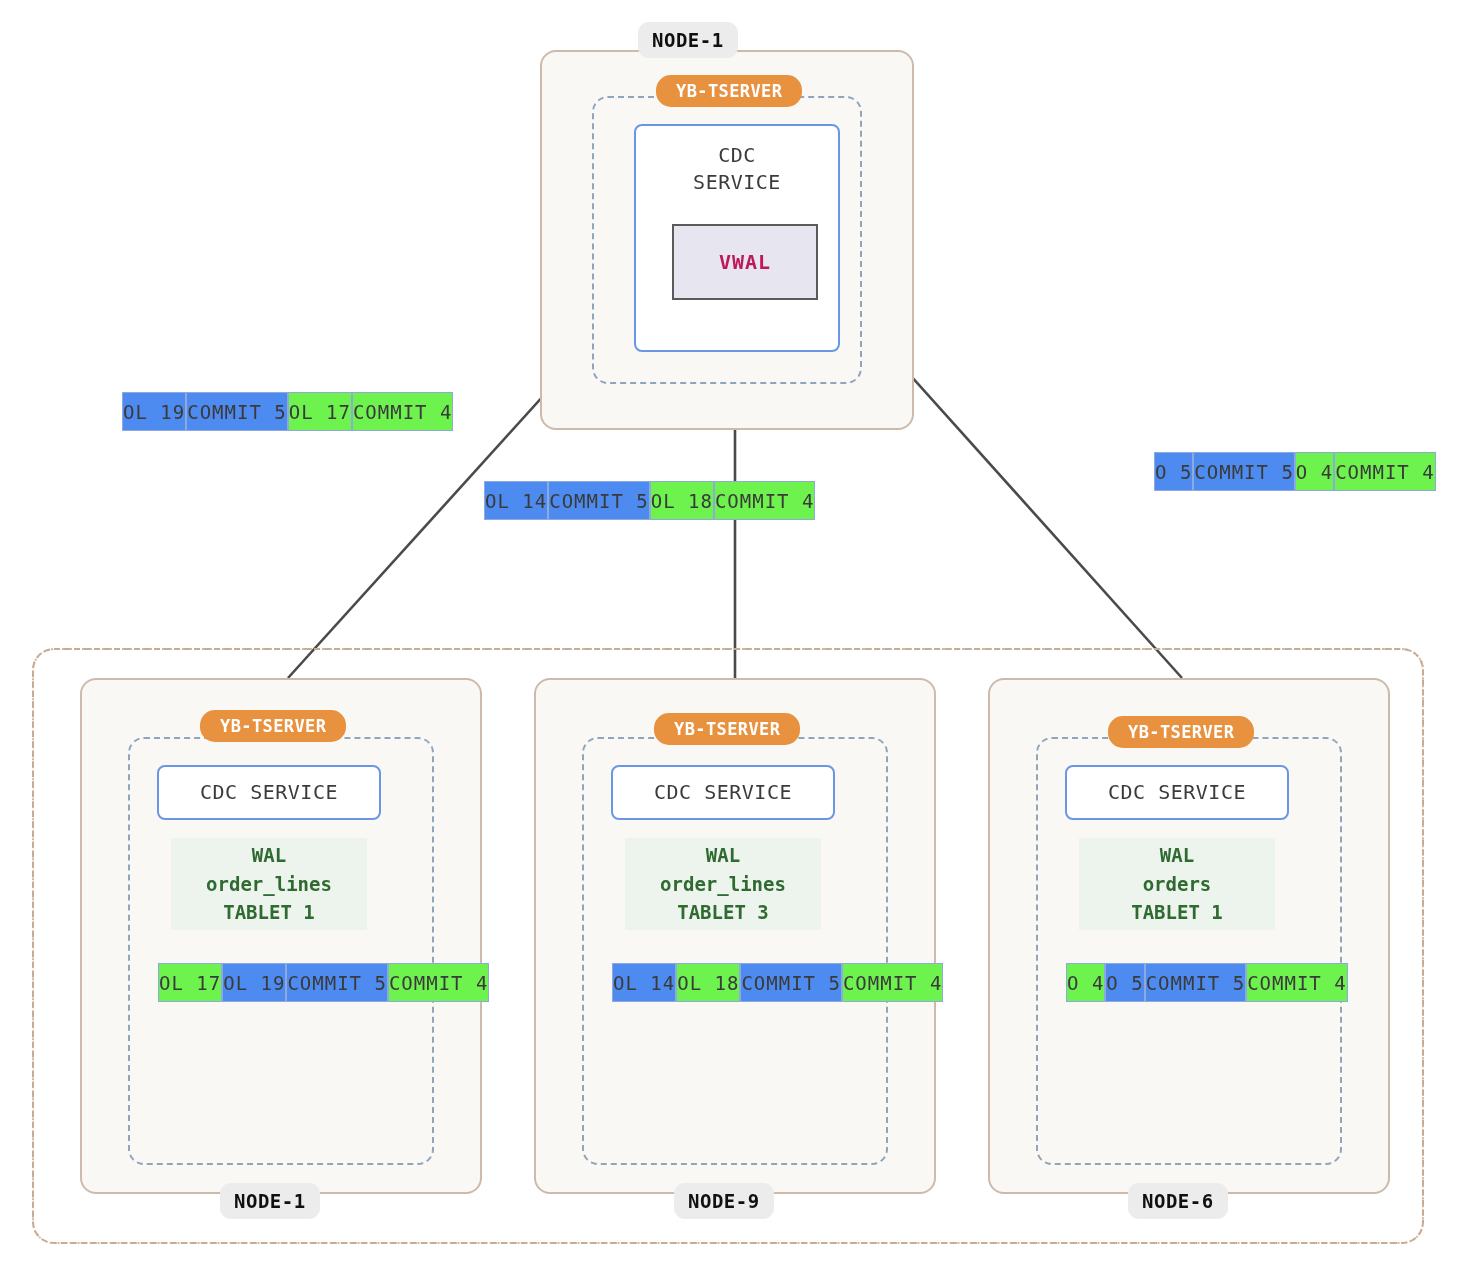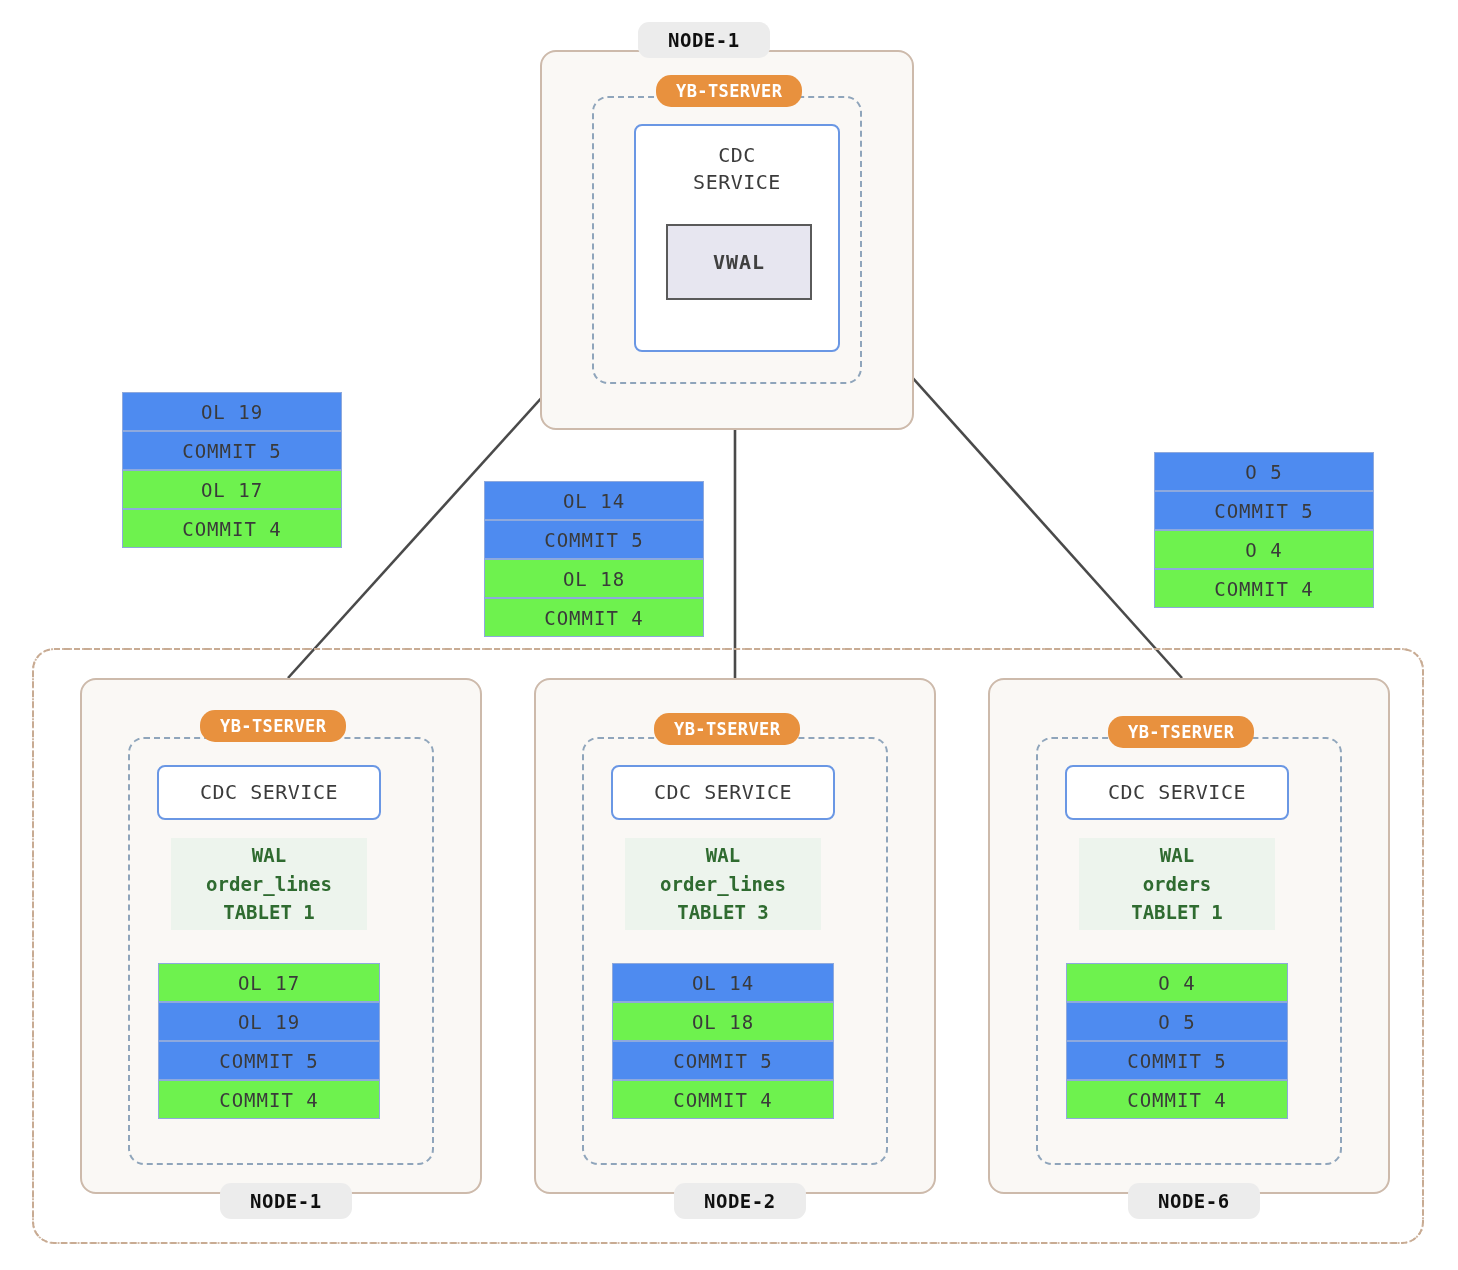--- a/index.html
+++ b/index.html
@@ -36,21 +36,21 @@
     box-sizing: border-box;
   }
   .node-pill {
     position: absolute;
     background: #ececec;
     color: #101010;
     font-weight: bold;
     font-size: 19px;
     letter-spacing: 0.5px;
     border-radius: 11px;
-    padding: 7px 30px;
+    padding: 7px 14px;
     white-space: nowrap;
     z-index: 6;
   }
   .tserver-pill {
     position: absolute;
     background: #e8913e;
     color: #ffffff;
     font-weight: bold;
     font-size: 17px;
     letter-spacing: 0.4px;
@@ -83,25 +83,26 @@
     white-space: pre-line;
   }
   .vwal-box {
     position: absolute;
     background: #e7e6f0;
     border: 2px solid #5a5a5a;
     box-sizing: border-box;
     display: flex;
     align-items: center;
     justify-content: center;
-    color: #404040;
+    color: #be185d;
     font-size: 20px;
     font-weight: bold;
     letter-spacing: 1px;
     z-index: 4;
+    margin-left: 6px;
   }
   .wal-box {
     position: absolute;
     background: #edf4ed;
     box-sizing: border-box;
     display: flex;
     flex-direction: column;
     align-items: center;
     justify-content: center;
     color: #2f6b30;
@@ -109,21 +110,20 @@
     line-height: 1.5;
     font-weight: bold;
     text-align: center;
   }
   .wal-box .wal-mid { font-weight: bold; }
 
   
   .stack {
     position: absolute;
     display: flex;
-    flex-direction: column;
     box-sizing: border-box;
   }
   .rec {
     box-sizing: border-box;
     border: 1px solid #8ea9dd;
     display: flex;
     align-items: center;
     justify-content: center;
     color: #3a3a3a;
     font-size: 19px;
@@ -250,16 +250,16 @@
       <div class="rec green" style="height: 39px;">COMMIT 4</div>
     </div>
   <div class="stack" style="left:1066px; top:963px; width:222px;">
       <div class="rec green" style="height: 39px;">O 4</div>
       <div class="rec blue" style="height: 39px;">O 5</div>
       <div class="rec blue" style="height: 39px;">COMMIT 5</div>
       <div class="rec green" style="height: 39px;">COMMIT 4</div>
     </div>
 
   <div class="node-pill" style="left:220px; top:1183px;">NODE-1</div>
-  <div class="node-pill" style="left:674px; top:1183px;">NODE-2</div>
+  <div class="node-pill" style="left:674px; top:1183px;">NODE-9</div>
   <div class="node-pill" style="left:1128px; top:1183px;">NODE-6</div>
 
 </div>
 
 </body></html>

